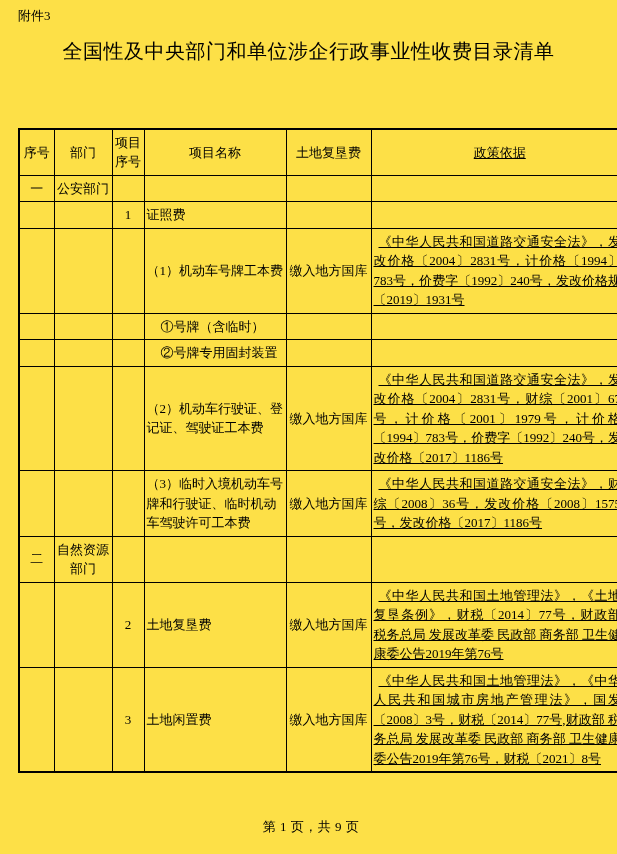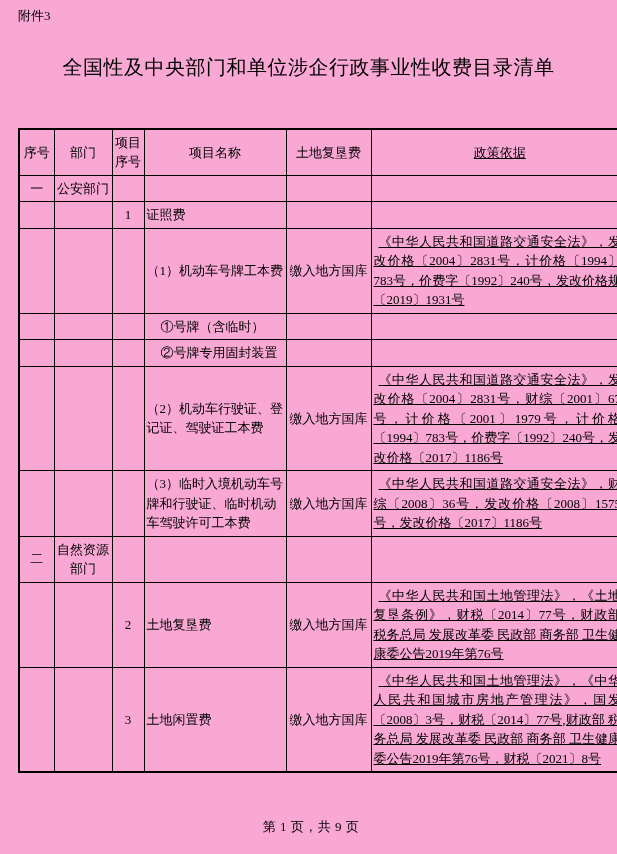--- a/index.html
+++ b/index.html
@@ -6,34 +6,34 @@
   html, body {
     margin: 0; padding: 0;
     background: #ffffff;
     color: #000000;
     font-family: "Liberation Serif", "DejaVu Serif", serif;
   }
   .page {
     position: relative;
     width: 617px;
     height: 854px;
-    background: #f9a8d4;
+    background: #fde047;
     overflow: hidden;
   }
   .attachment {
     position: absolute;
     left: 18px;
     top: 8px;
     font-size: 13px;
     line-height: 16px;
   }
   .doc-title {
     position: absolute;
     left: 0;
-    top: 54px;
+    top: 38px;
     width: 617px;
     text-align: center;
     font-size: 20px;
     font-weight: 400;
     letter-spacing: 0.5px;
     margin: 0;
   }
   table.fee-table {
     position: absolute;
     left: 18px;

